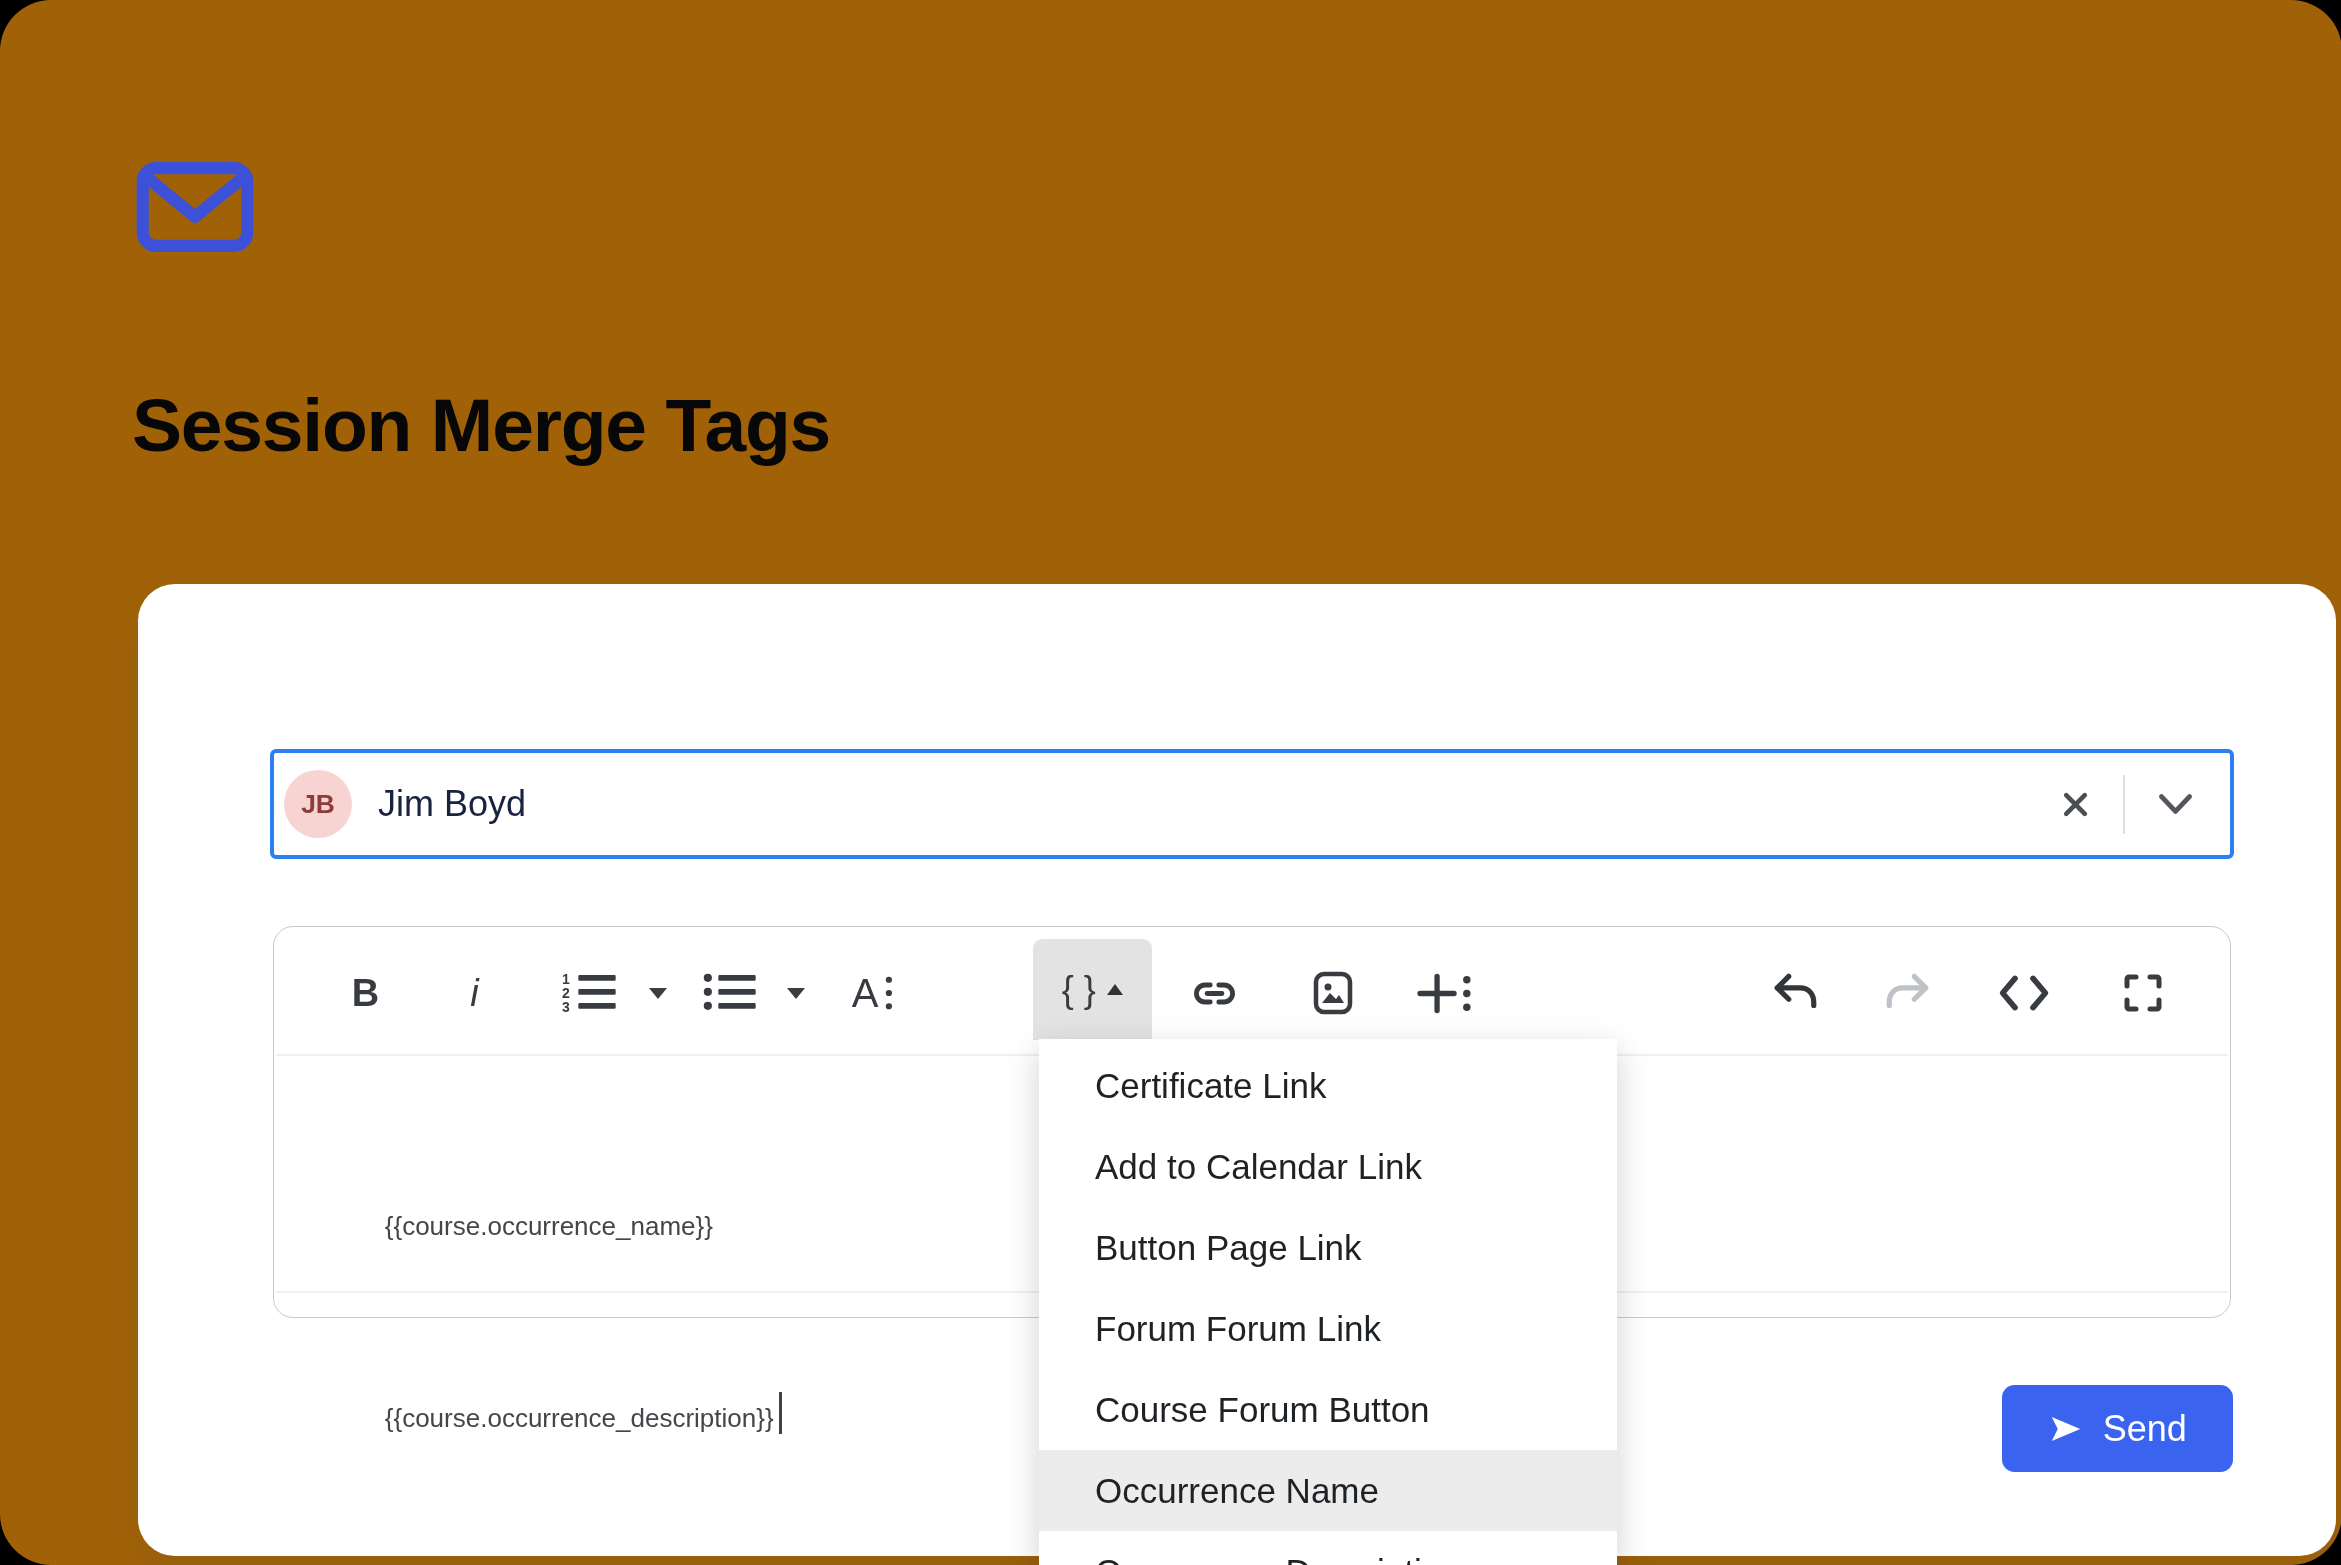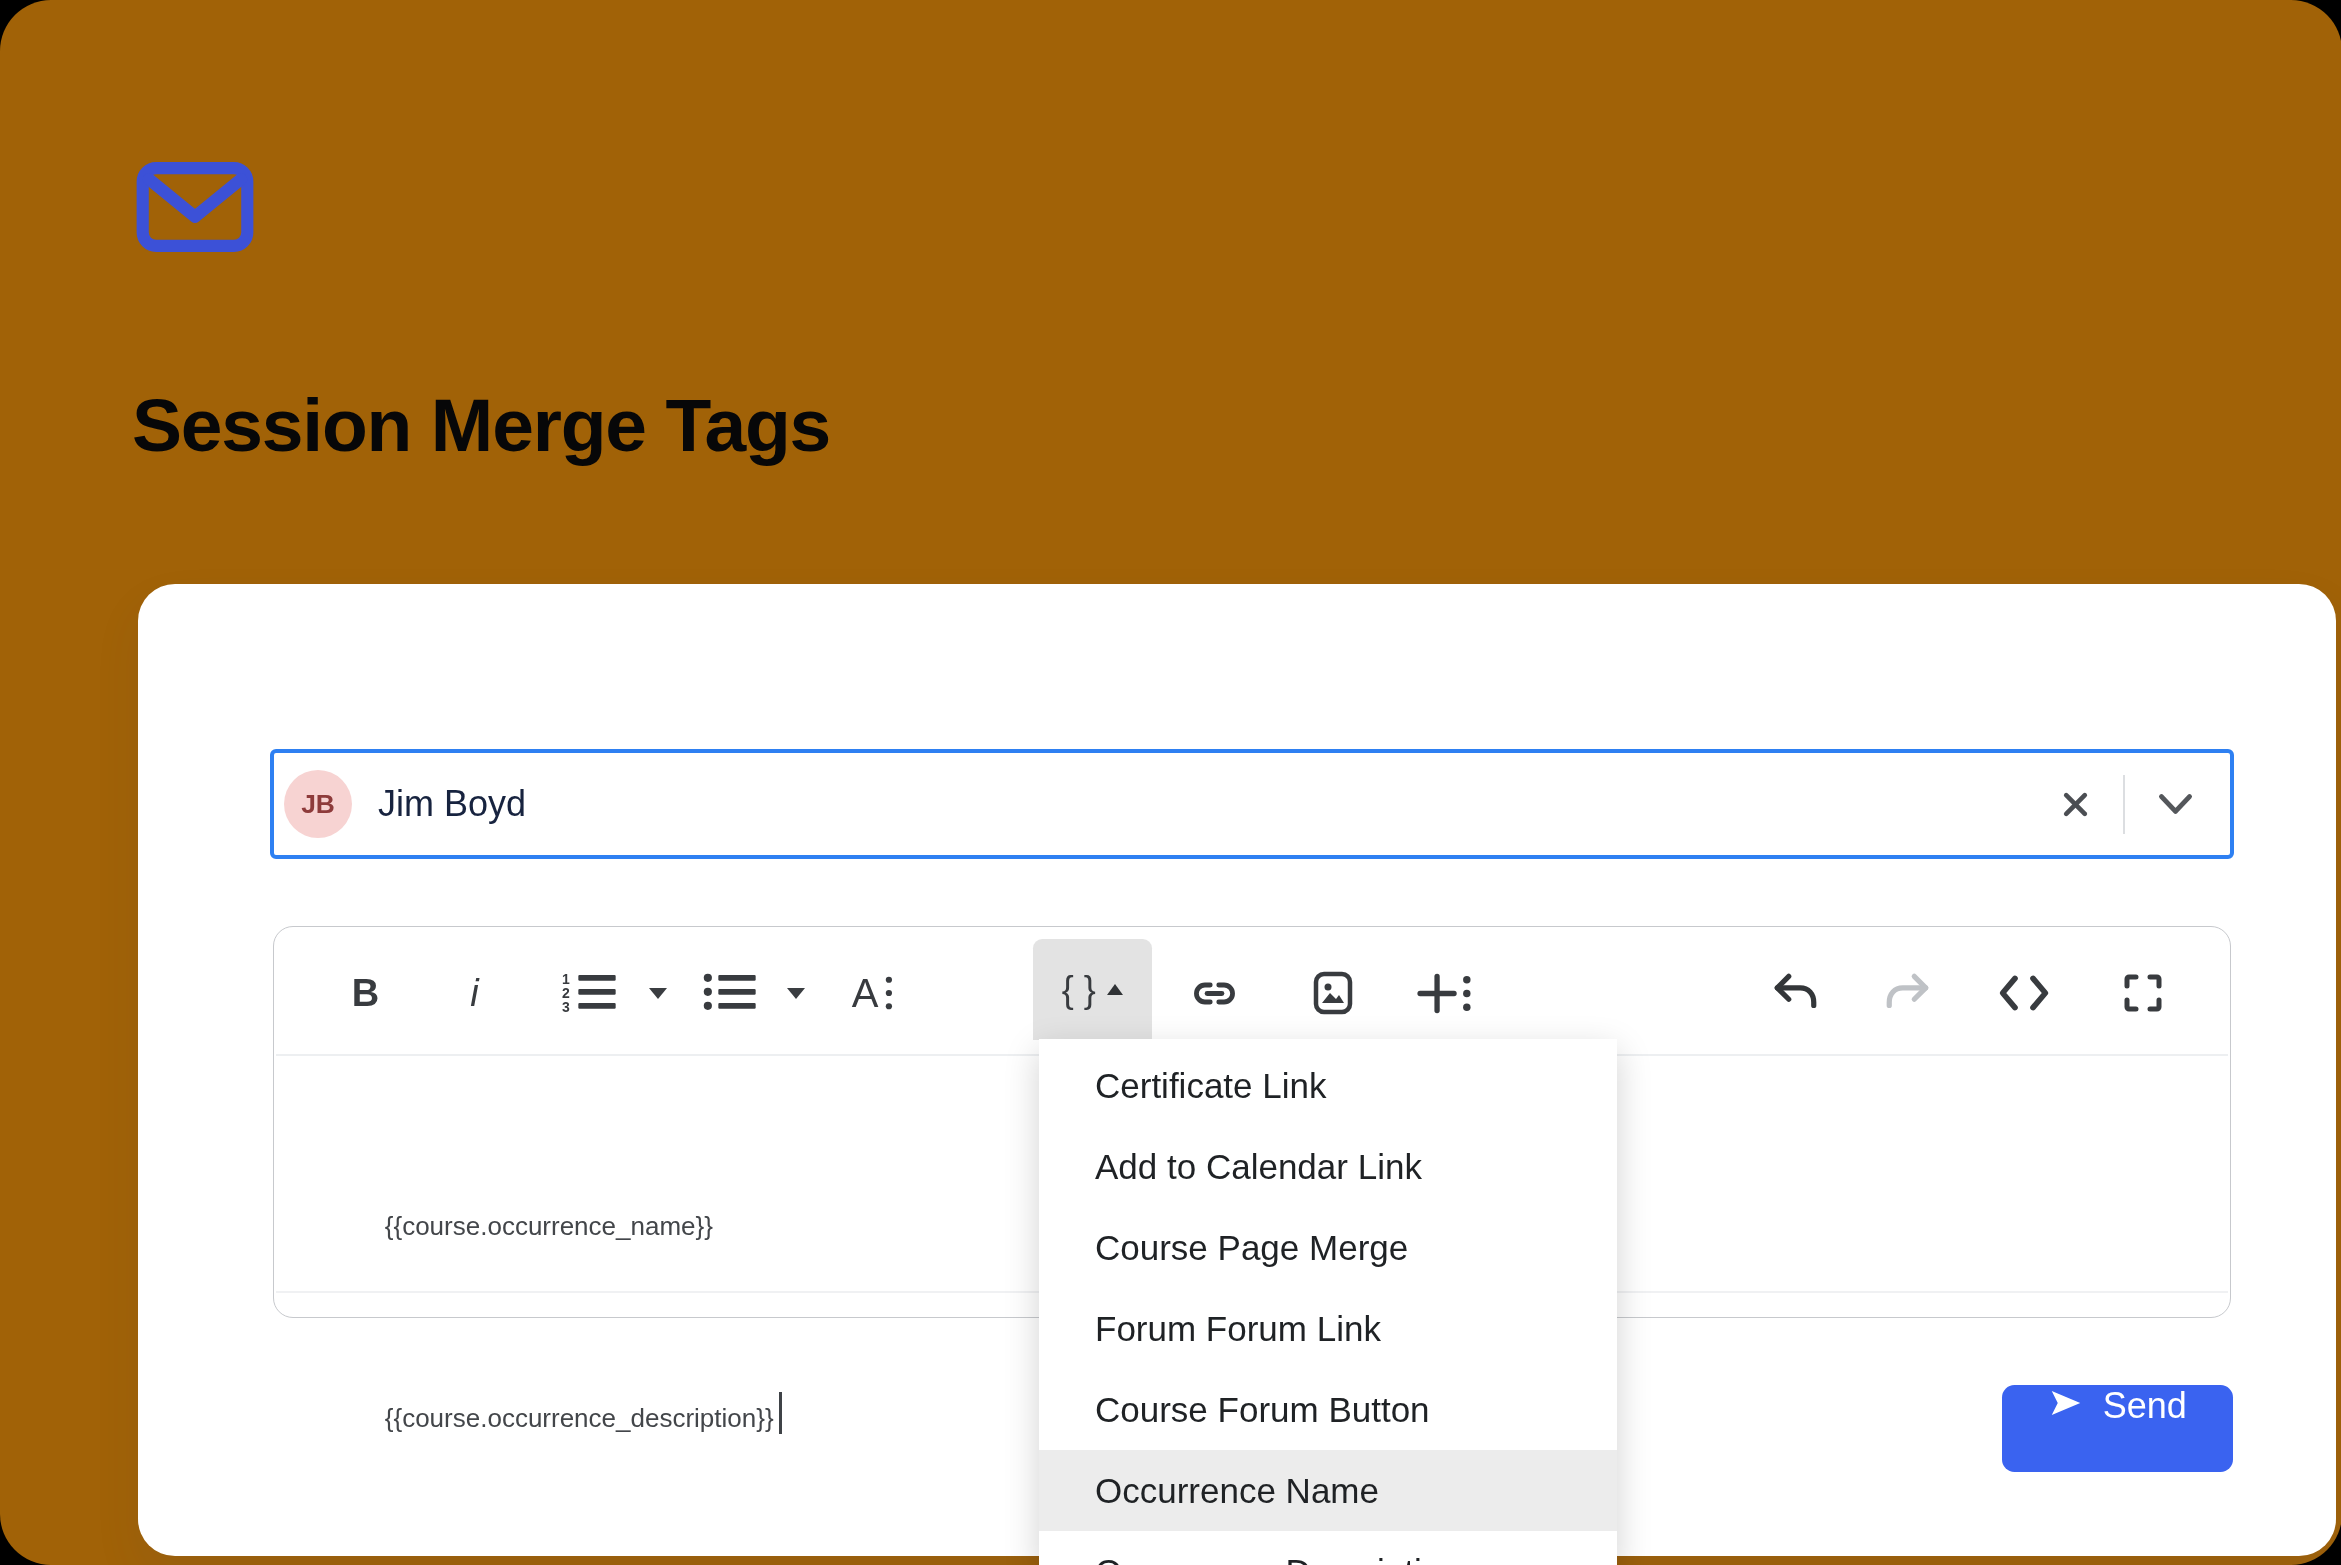--- a/index.html
+++ b/index.html
@@ -84,21 +84,21 @@
   }
   .menu-item{
     height:81px;display:flex;align-items:center;padding-left:56px;
     font-size:35px;color:#1f2225;cursor:pointer;white-space:nowrap;
   }
   .menu-item.highlight{background:#ececec;}
   
   .send-btn{
     position:absolute;left:2002px;top:1385px;width:231px;height:87px;
     background:#3a63f0;border-radius:12.4px;
-    display:flex;align-items:flex-start;justify-content:center;gap:18.6px;
+    display:flex;align-items:center;justify-content:center;gap:18.6px;
     color:#fff;font-size:36px;font-weight:500;cursor:pointer;z-index:6;
   }
   svg{display:block;}
 </style>
 </head>
 <body>
 
 <div class="screen">
 
   <div class="mail-wrap">
@@ -270,21 +270,21 @@
       </div>
       <div class="ed-line">
         <span>{{course.occurrence_description}}</span><span class="cursor"></span>
       </div>
     </div>
   </div>
 
   <div class="menu">
     <div class="menu-item">Certificate Link</div>
     <div class="menu-item">Add to Calendar Link</div>
-    <div class="menu-item">Course Page Merge</div>
+    <div class="menu-item">Button Page Link</div>
     <div class="menu-item">Forum Forum Link</div>
     <div class="menu-item">Course Forum Button</div>
     <div class="menu-item highlight">Occurrence Name</div>
     <div class="menu-item">Occurrence Description</div>
   </div>
 
   <div class="send-btn">
     <span>
       <svg width="36" height="36" viewBox="0 0 48 48">
         <path d="M5 8 L43 24 L5 40 L13 24 Z" fill="#ffffff"></path>

